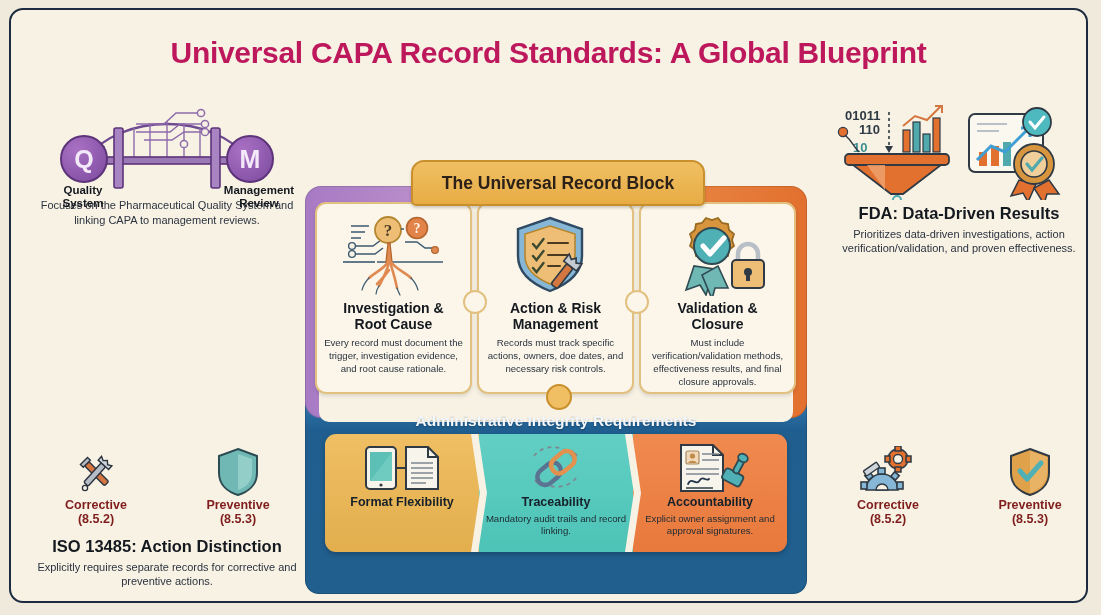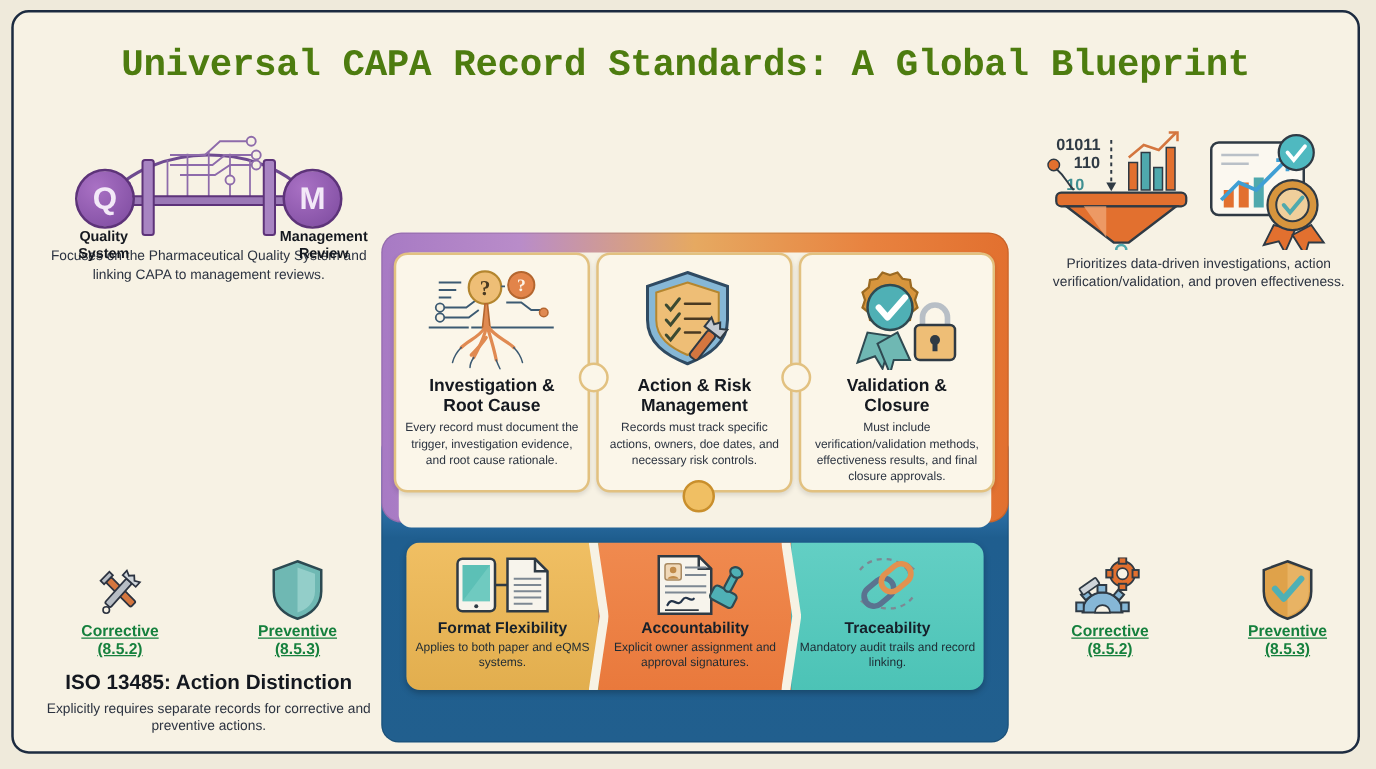--- a/index.html
+++ b/index.html
@@ -23,38 +23,37 @@
     overflow: hidden;
   }
 
   
   #page-title {
     position: absolute;
     left: 0; right: 0; top: 26px;
     text-align: center;
     font-size: 30px;
     font-weight: bold;
-    color: #4d7c0f;
+    color: #be185d;
     letter-spacing: -0.3px;
-    font-family: Liberation Mono, monospace;
   }
 
   
   .side-block { position: absolute; text-align: center; }
   .side-heading {
     font-size: 16.5px; font-weight: bold; color: #14181f;
     line-height: 1.15;
   }
   .side-sub {
     font-size: 11px; color: #2c3340; line-height: 1.32;
     margin-top: 4px;
     text-align: center;
   }
   .icon-caption {
-    font-size: 12.5px; font-weight: bold; color: #15803d; line-height: 1.15; text-decoration: underline;
+    font-size: 12.5px; font-weight: bold; color: #7f1d1d; line-height: 1.15;
   }
 
   
   #ich-block { left: 20px; top: 92px; width: 272px; }
   #bridge-wrap { position: relative; width: 230px; height: 92px; margin: 0 auto; }
   .node-circle {
     position: absolute; width: 44px; height: 44px; border-radius: 50%;
     background: radial-gradient(circle at 34% 30%, #a971c4, #7c4a9e);
     border: 2px solid #5d3379;
     color: #f3e9f8; font-size: 25px; font-weight: bold;
@@ -312,20 +311,21 @@
         <circle cx="214" cy="20" r="14" fill="#4fb9c0" stroke="#2f3a44" stroke-width="1.8"></circle>
         <path d="M207 20 l5 6 l9 -11" fill="none" stroke="#fff" stroke-width="3" stroke-linecap="round"></path>
 
         <path d="M196 78 l-8 16 l12 -3 l5 9 l8 -18 z" fill="#e2702f" stroke="#2f3a44" stroke-width="1.5"></path>
         <path d="M226 78 l10 14 l-12 0 l-3 10 l-10 -16 z" fill="#e2702f" stroke="#2f3a44" stroke-width="1.5"></path>
         <circle cx="211" cy="62" r="20" fill="#d7953d" stroke="#2f3a44" stroke-width="1.8"></circle>
         <circle cx="211" cy="62" r="13" fill="#f0cf9b" stroke="#2f3a44" stroke-width="1.6"></circle>
         <path d="M204 62 l5 6 l10 -12" fill="none" stroke="#4fa9ad" stroke-width="3.2" stroke-linecap="round"></path>
       </svg>
     </div>
+    <div class="side-heading" style="margin-top:4px">FDA: Data-Driven Results</div>
     <div class="side-sub">Prioritizes data-driven investigations, action verification/validation, and proven effectiveness.</div>
   </div>
 
   <div class="side-block" id="cp-block">
     <div class="icon-pair">
       <div class="icon-col">
         <div class="glyph-box">
           <svg width="60" height="52" viewBox="0 0 60 52">
             <g fill="#e2702f" stroke="#2f3a44" stroke-width="1.5">
               <circle cx="40" cy="13" r="10"></circle>
@@ -368,20 +368,21 @@
     </div>
   </div>
 
   <div id="central">
 
     <div id="frame-bottom"></div>
     <div id="frame-top">
       <div id="frame-top-inner"></div>
     </div>
 
+    <div id="tab">The Universal Record Block</div>
 
     <div class="top-card" id="card-0">
       <div class="card-icon">
         <svg width="110" height="82" viewBox="0 0 110 82">
           <g stroke="#3c5a72" stroke-width="1.5" fill="none">
             <line x1="12" y1="12" x2="30" y2="12"></line>
               <line x1="12" y1="18" x2="26" y2="18"></line>
             <line x1="12" y1="24" x2="22" y2="24"></line>
             <path d="M14 32 H34 L42 26"></path>
               <path d="M14 40 H36 L44 34"></path>
@@ -459,20 +460,21 @@
         </svg>
       </div>
       <div class="card-title">Validation &amp;<br>Closure</div>
       <div class="card-body">Must include verification/validation methods, effectiveness results, and final closure approvals.</div>
     </div>
 
     <div class="knob" id="knob-a"></div>
     <div class="knob" id="knob-b"></div>
     <div class="knob" id="knob-c"></div>
 
+    <div id="admin-title">Administrative Integrity Requirements</div>
 
     <div id="strip">
       <div class="strip-cell c0">
         <div class="strip-icon">
           <svg width="84" height="52" viewBox="0 0 84 52">
             <rect x="6" y="5" width="30" height="42" rx="4" fill="#f7f4ec" stroke="#2f3a44" stroke-width="2"></rect>
             <rect x="10" y="10" width="22" height="29" fill="#5cc0b6"></rect>
             <path d="M10 39 L32 10 v29 z" fill="#7fd1c8" opacity=".55"></path>
             <circle cx="21" cy="43" r="1.6" fill="#2f3a44"></circle>
             <line x1="36" y1="26" x2="46" y2="26" stroke="#2f3a44" stroke-width="2"></line>
@@ -481,21 +483,39 @@
             <g stroke="#7d8893" stroke-width="1.7">
               <line x1="51" y1="21" x2="73" y2="21"></line>
                 <line x1="51" y1="26" x2="73" y2="26"></line>
               <line x1="51" y1="31" x2="73" y2="31"></line>
                 <line x1="51" y1="36" x2="73" y2="36"></line>
               <line x1="51" y1="41" x2="66" y2="41"></line>
             </g>
           </svg>
         </div>
         <div class="strip-title">Format Flexibility</div>
-        <div class="strip-body">Applies to both paper and eQMS systems.</div>
+      </div>
+
+      <div class="strip-cell c1">
+        <div class="strip-icon">
+          <svg width="76" height="52" viewBox="0 0 76 52">
+            <g fill="none" stroke="#7d8893" stroke-width="1.8" stroke-dasharray="4 4">
+              <path d="M16 14 a22 18 0 0 1 40 4"></path>
+              <path d="M58 36 a22 18 0 0 1 -40 -4"></path>
+            </g>
+            <path d="M54 8 l6 5 l-6 4 z" fill="#7d8893"></path>
+            <path d="M22 44 l-6 -5 l6 -4 z" fill="#7d8893"></path>
+            <g transform="rotate(-40 38 26)">
+              <rect x="16" y="18" width="26" height="16" rx="8" fill="none" stroke="#5a7390" stroke-width="4.5"></rect>
+              <rect x="34" y="18" width="26" height="16" rx="8" fill="none" stroke="#e2914f" stroke-width="4.5"></rect>
+            </g>
+          </svg>
+        </div>
+        <div class="strip-title">Traceability</div>
+        <div class="strip-body">Mandatory audit trails and record linking.</div>
       </div>
 
       <div class="strip-cell c2">
         <div class="strip-icon">
           <svg width="82" height="52" viewBox="0 0 82 52">
             <path d="M12 3 h32 l10 10 v36 h-42 z" fill="#f7f4ec" stroke="#2f3a44" stroke-width="2"></path>
             <path d="M44 3 v10 h10" fill="none" stroke="#2f3a44" stroke-width="2"></path>
             <rect x="17" y="9" width="13" height="13" rx="2" fill="#f0d8b8" stroke="#a98a62" stroke-width="1.2"></rect>
             <circle cx="23.5" cy="14" r="2.6" fill="#c08a4a"></circle>
             <path d="M19 21 a5 4 0 0 1 9 0 z" fill="#c08a4a"></path>
@@ -511,37 +531,18 @@
               <rect x="56" y="28" width="20" height="12" rx="3" fill="#4fb0b5" stroke="#2f4a52" stroke-width="1.8"></rect>
               <rect x="63" y="12" width="6" height="17" rx="3" fill="#4fb0b5" stroke="#2f4a52" stroke-width="1.8"></rect>
               <ellipse cx="66" cy="12" rx="5" ry="4" fill="#4fb0b5" stroke="#2f4a52" stroke-width="1.8"></ellipse>
             </g>
           </svg>
         </div>
         <div class="strip-title">Accountability</div>
         <div class="strip-body">Explicit owner assignment and approval signatures.</div>
       </div>
 
-      <div class="strip-cell c1">
-        <div class="strip-icon">
-          <svg width="76" height="52" viewBox="0 0 76 52">
-            <g fill="none" stroke="#7d8893" stroke-width="1.8" stroke-dasharray="4 4">
-              <path d="M16 14 a22 18 0 0 1 40 4"></path>
-              <path d="M58 36 a22 18 0 0 1 -40 -4"></path>
-            </g>
-            <path d="M54 8 l6 5 l-6 4 z" fill="#7d8893"></path>
-            <path d="M22 44 l-6 -5 l6 -4 z" fill="#7d8893"></path>
-            <g transform="rotate(-40 38 26)">
-              <rect x="16" y="18" width="26" height="16" rx="8" fill="none" stroke="#5a7390" stroke-width="4.5"></rect>
-              <rect x="34" y="18" width="26" height="16" rx="8" fill="none" stroke="#e2914f" stroke-width="4.5"></rect>
-            </g>
-          </svg>
-        </div>
-        <div class="strip-title">Traceability</div>
-        <div class="strip-body">Mandatory audit trails and record linking.</div>
-      </div>
-
       <div class="strip-arrow" id="arrow-1"></div>
       <div class="strip-arrow" id="arrow-2"></div>
     </div>
 
   </div>
 </div>
 
 </body></html>

